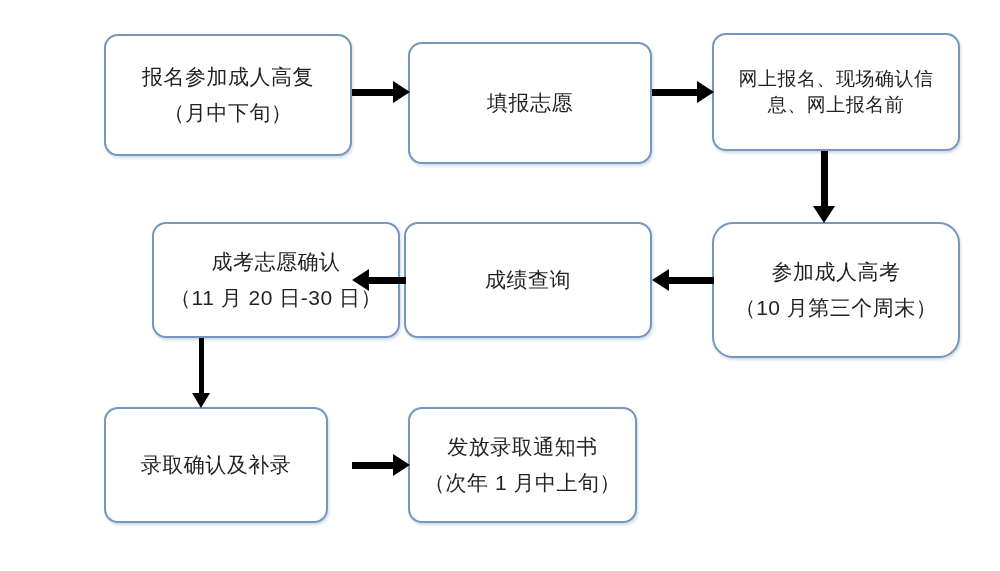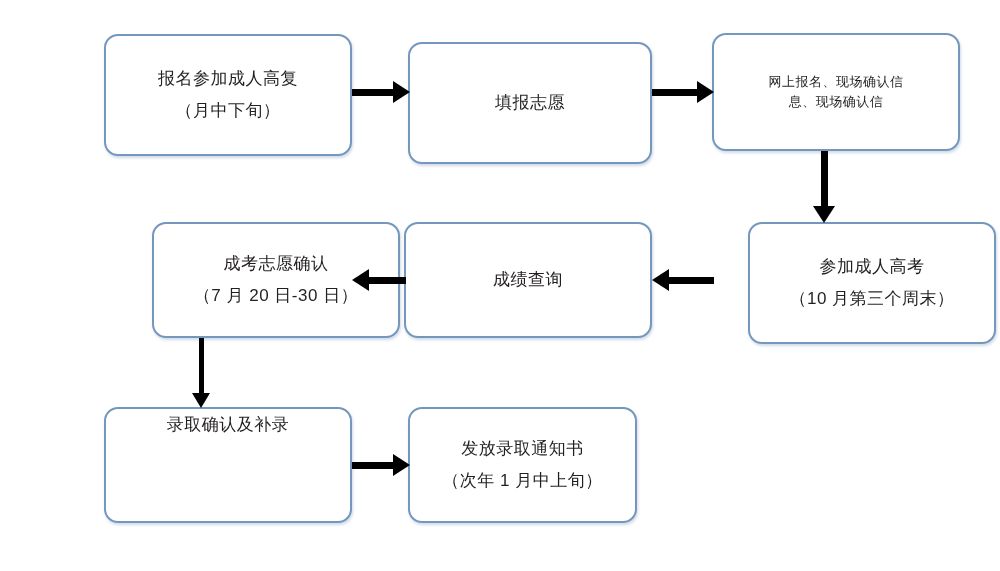--- a/index.html
+++ b/index.html
@@ -25,26 +25,26 @@
     display: flex;
     flex-direction: column;
     align-items: center;
     justify-content: center;
     text-align: center;
     color: #231f20;
   }
   .node .line {
     display: block;
     white-space: nowrap;
-    font-size: 17px;
+    font-size: 21px;
     line-height: 1.05;
     letter-spacing: 0.5px;
   }
   .node.two-line .line { margin: 7px 0; }
-  .node.three-line .line { font-size: 13px; margin: 3px 0; }
+  .node.three-line .line { font-size: 19px; margin: 3px 0; }
 
   
   .arrow {
     position: absolute;
   }
   .arrow .shaft {
     position: absolute;
     background: #000000;
   }
   .arrow .head {
@@ -96,38 +96,38 @@
     <span class="line">报名参加成人高复</span>
     <span class="line">（月中下旬）</span>
   </div>
 
   <div class="node two-line" style="left:408px; top:34px; width:244px; height:122px;margin-top:8px;">
     <span class="line">填报志愿</span>
   </div>
 
   <div class="node three-line" style="left:712px; top:33px; width:248px; height:118px;">
     <span class="line">网上报名、现场确认信</span>
-    <span class="line">息、现场确认信</span>
+    <span class="line">息、网上报名前</span>
   </div>
 
   <div class="node two-line" style="left:104px; top:222px; width:248px; height:116px;margin-left:48px;">
     <span class="line">成考志愿确认</span>
-    <span class="line">（7 月 20 日-30 日）</span>
+    <span class="line">（11 月 20 日-30 日）</span>
   </div>
 
   <div class="node two-line" style="left:404px; top:222px; width:248px; height:116px;">
     <span class="line">成绩查询</span>
   </div>
 
-  <div class="node two-line" style="left:748px; top:222px; width:248px; height:122px;">
+  <div class="node two-line" style="left:712px; top:222px; width:248px; height:136px;border-radius:21px;">
     <span class="line">参加成人高考</span>
     <span class="line">（10 月第三个周末）</span>
   </div>
 
-  <div class="node two-line" style="left:104px; top:407px; width:248px; height:116px;justify-content:space-between;">
+  <div class="node two-line" style="left:104px; top:407px; width:224px; height:116px;">
     <span class="line">录取确认及补录</span>
   </div>
 
   <div class="node two-line" style="left:408px; top:407px; width:229px; height:116px;">
     <span class="line">发放录取通知书</span>
     <span class="line">（次年 1 月中上旬）</span>
   </div>
 
   <div class="arrow right" style="left:352px; top:80px; width:58px; height:24px;">
     <span class="shaft" style="width:44px;"></span>

